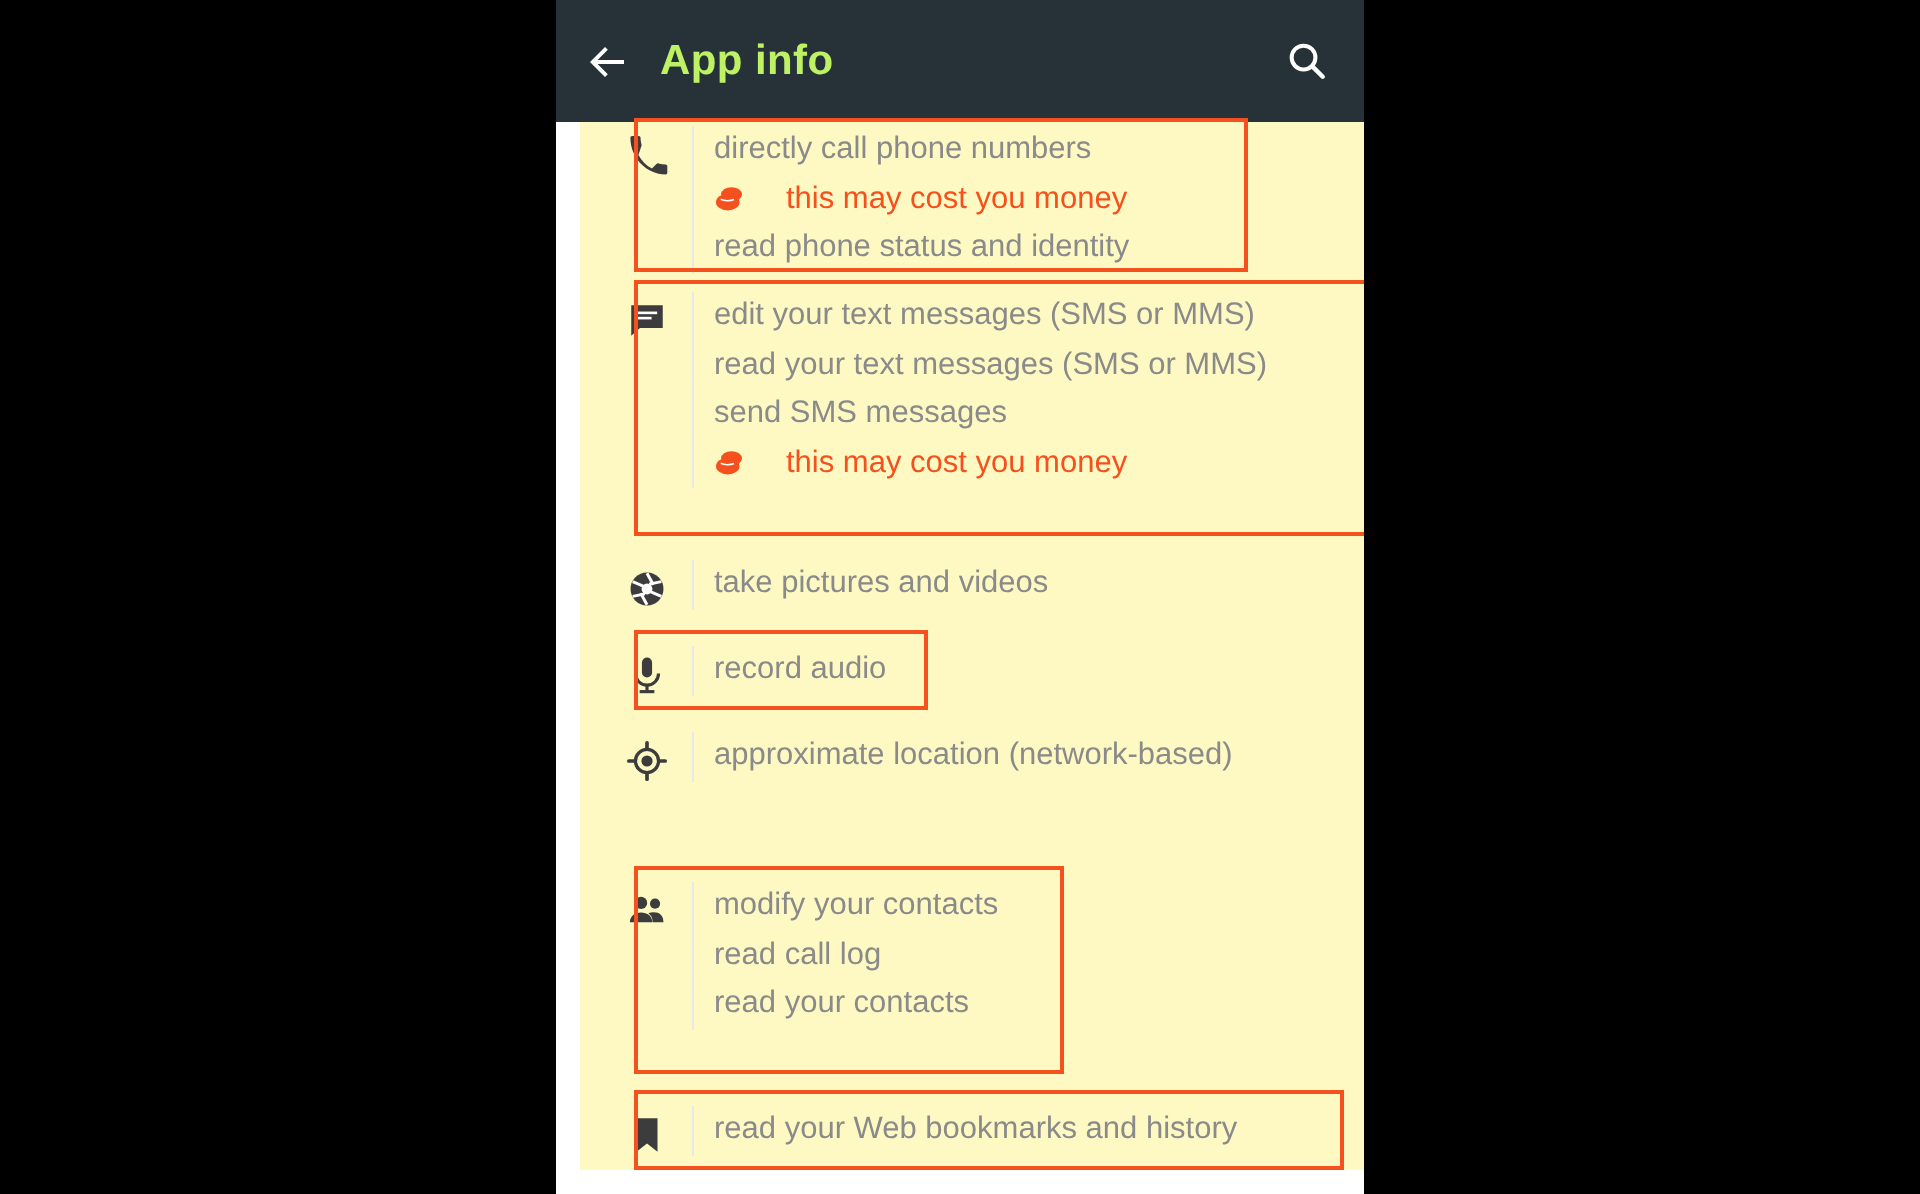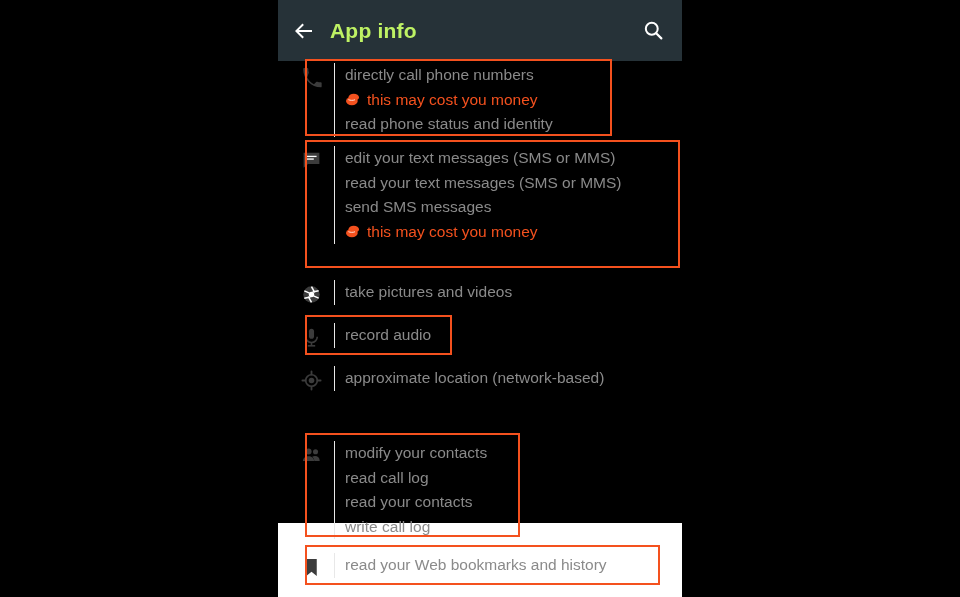--- a/index.html
+++ b/index.html
@@ -60,25 +60,25 @@
     width: 58px;
     height: 61px;
     display: flex;
     align-items: center;
     justify-content: center;
     cursor: pointer;
   }
   
   #perm-list {
     position: absolute;
-    left: 0;
+    left: 12px;
     top: 61px;
     width: 404px;
-    height: 462px;
-    background: #000000;
+    height: 524px;
+    background: #fef9c3;
   }
   .perm-group {
     position: relative;
     display: flex;
     align-items: flex-start;
     padding: 0;
   }
   .perm-icon-cell {
     width: 46px;
     min-width: 46px;
@@ -101,21 +101,21 @@
   .perm-line {
     color: #8a8a8a;
     font-size: 15.5px;
     line-height: 24.5px;
     white-space: normal;
   }
   .perm-line.cost {
     color: #f4511e;
     display: flex;
     align-items: center;
-    gap: 7px;
+    gap: 21px;
   }
   .coin {
     display: inline-block;
     width: 15px;
     height: 15px;
     min-width: 15px;
   }
   
   .hl {
     position: absolute;
@@ -259,21 +259,20 @@
       <circle cx="16.6" cy="7.8" r="2.9" fill="#3c3c3c"></circle>
       <path d="M2.2 18.4c0-3.5 2.9-5.6 6.4-5.6s6.4 2.1 6.4 5.6z" fill="#3c3c3c"></path>
       <path d="M15.2 18.4c0-2.6-1.1-4.2-2.4-5.1.9-.4 2.1-.6 3.2-.6 3.1 0 5.4 1.8 5.4 5.7z" fill="#3c3c3c"></path>
     </svg>
           </div>
           <div class="perm-divider"></div>
           <div class="perm-lines">
             <div class="perm-line">modify your contacts</div>
             <div class="perm-line">read call log</div>
             <div class="perm-line">read your contacts</div>
-            <div class="perm-line">write call log</div>
           </div>
         </div>
         <div class="perm-group" style="position: absolute; left: 10px; top: 492px; width: 370px;">
           <div class="perm-icon-cell">
             <svg width="21" height="21" viewBox="0 0 24 24">
       <path d="M6 2.4h12v19.2l-6-4.8-6 4.8z" fill="#3c3c3c"></path>
     </svg>
           </div>
           <div class="perm-divider"></div>
           <div class="perm-lines">

